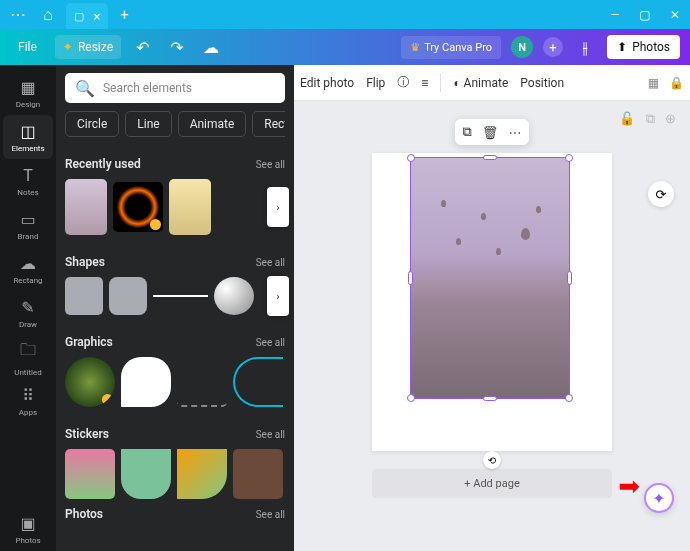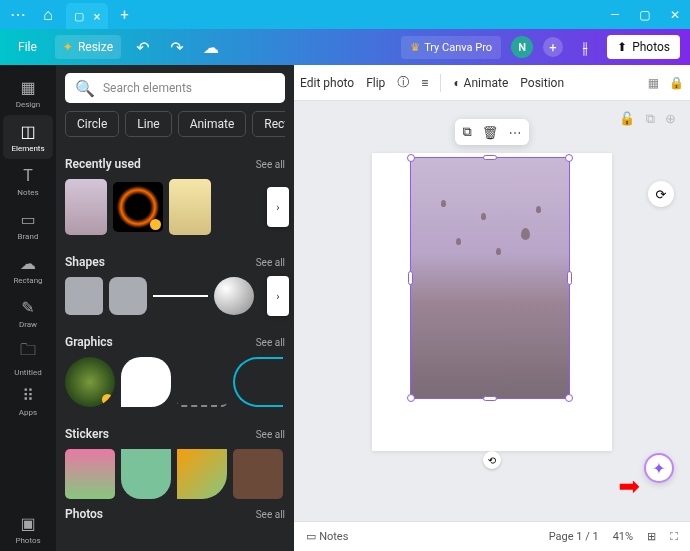--- a/index.html
+++ b/index.html
@@ -264,26 +264,19 @@
           <div class="hnd h-bl"></div>
           <div class="hnd h-br"></div>
           <div class="hnd h-t"></div>
           <div class="hnd h-b"></div>
           <div class="hnd h-l"></div>
           <div class="hnd h-r"></div>
         </div>
         <div style="position:absolute;bottom:-18px;left:calc(50% - 9px);width:18px;height:18px;background:#fff;border-radius:50%;box-shadow:0 1px 3px rgba(0,0,0,.2);display:flex;align-items:center;justify-content:center;font-size:10px">⟲</div>
       </div>
       <div class="arrow">➡</div>
+      <div class="addpg">+ Add page</div>
       <div class="rot">⟳</div>
       <div class="fab">✦</div>
     </div>
 
-    <div class="footer">
-      <span>▭ <span>Notes</span></span>
-      <div class="sp"></div>
-      <span>Page 1 / 1</span>
-      <span>41%</span>
-      <span>⊞</span>
-      <span>⛶</span>
-    </div>
   </div>
 </div>
 
 </body></html>

